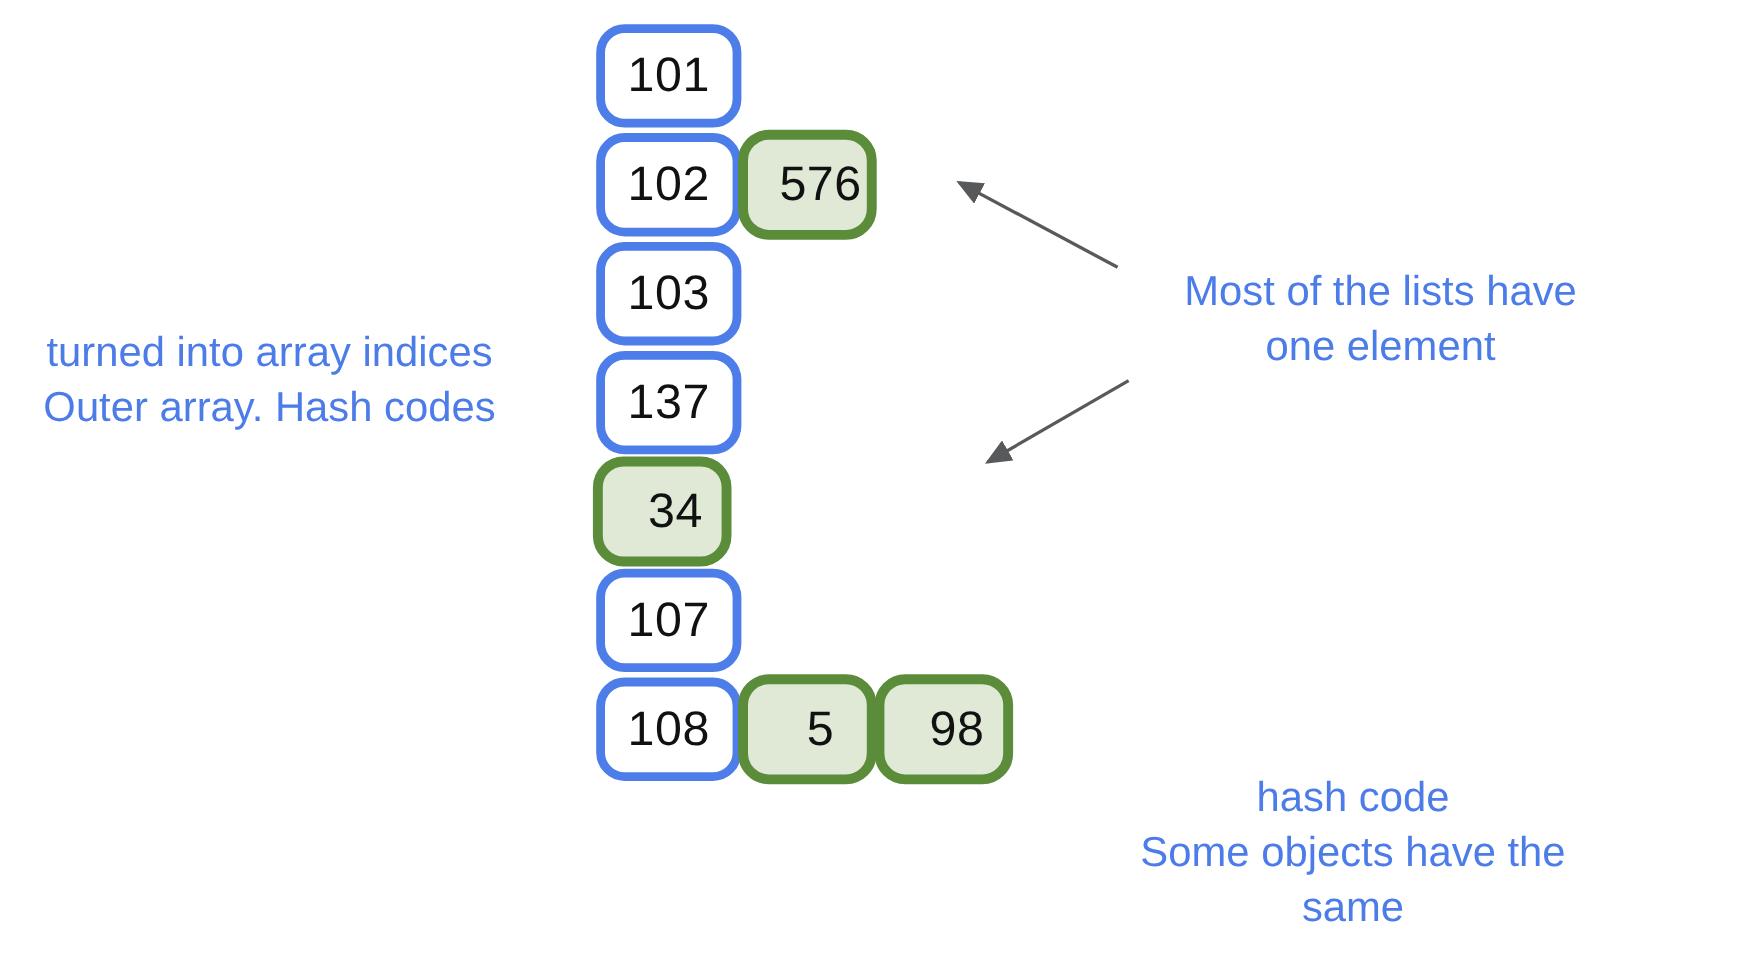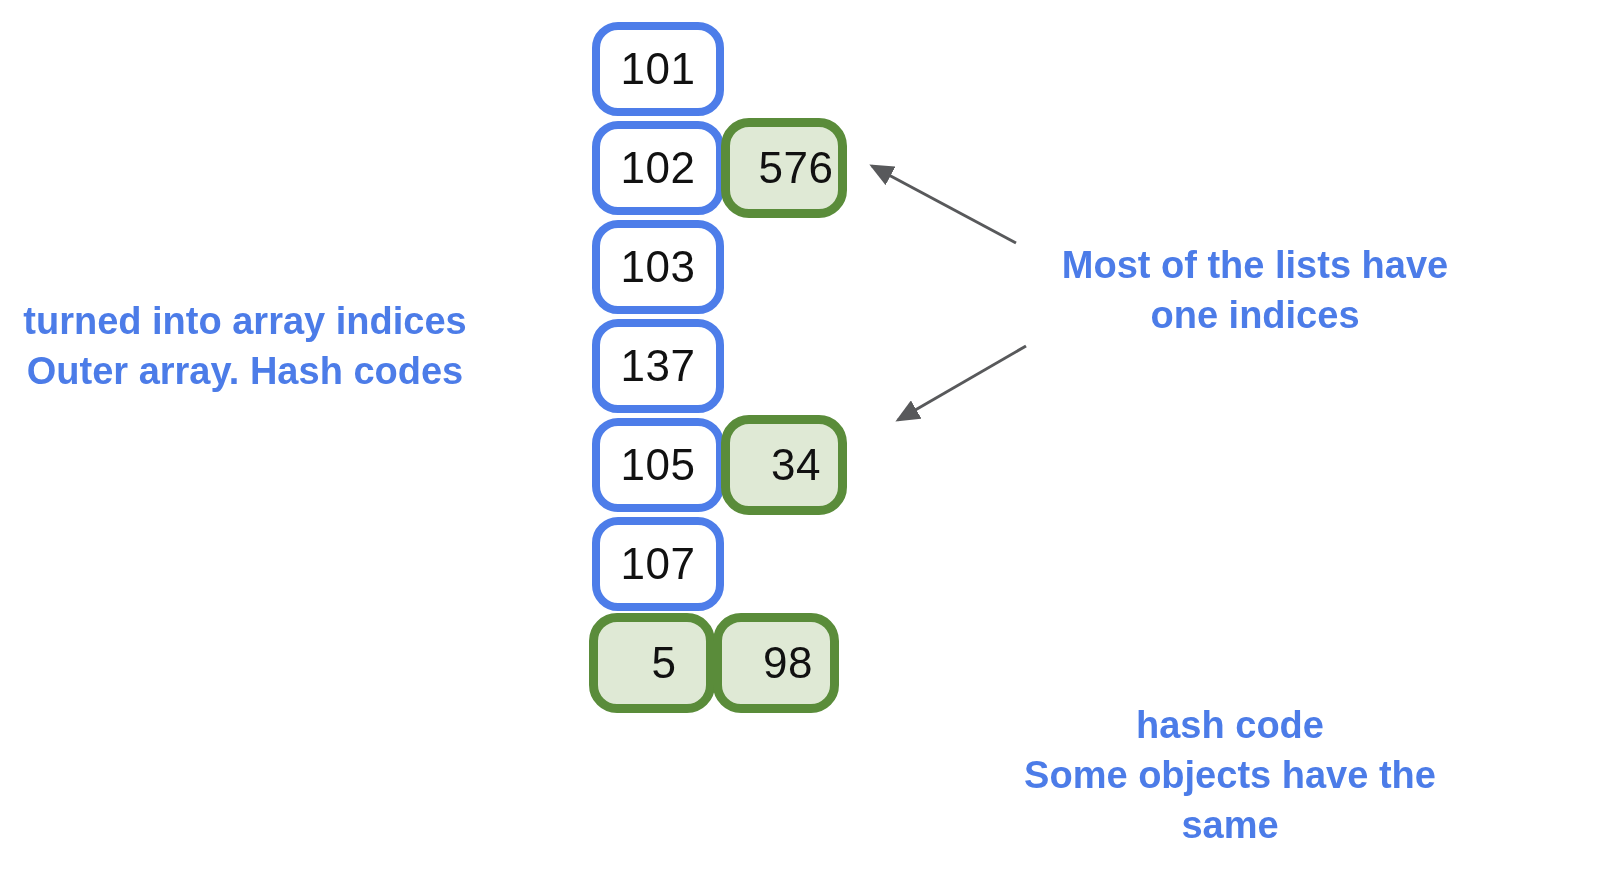--- a/index.html
+++ b/index.html
@@ -10,40 +10,40 @@
     --arrow:#58595B;
     --number:#111111;
     --background:#FFFFFF;
   }
   *{margin:0;padding:0;box-sizing:border-box;}
   html,body{width:1600px;height:890px;background:var(--background);overflow:hidden;}
   body{font-family:"Liberation Sans", sans-serif;}
   .canvas{position:relative;width:1600px;height:890px;background:var(--background);}
 
   
-  .array-column{position:absolute;left:592px;top:22px;}
+  .array-column{position:absolute;left:542px;top:22px;}
   .bucket-row{display:flex;align-items:center;height:94px;margin-bottom:5px;}
   .bucket{
     width:132px;height:94px;flex:0 0 132px;
     background:#ffffff;border:8px solid var(--blue-border);border-radius:26px;
     display:flex;align-items:center;justify-content:center;
     font-size:44px;font-weight:500;color:var(--number);letter-spacing:0.5px;
   }
   .chain-cell{
     width:126px;height:100px;flex:0 0 126px;margin-left:-3px;
     background:var(--green-fill);border:9px solid var(--green-border);border-radius:28px;
     display:flex;align-items:center;justify-content:center;
     font-size:44px;font-weight:500;color:var(--number);letter-spacing:0.5px;padding-left:24px;
   }
   .chain-cell + .chain-cell{margin-left:-2px;}
 
   
   .caption{
     position:absolute;color:var(--blue-text);
-    font-size:38px;line-height:50px;text-align:center;font-weight:700;
+    font-size:38px;line-height:50px;text-align:center;font-weight:400;
   }
   .caption-outer{left:20px;top:296px;width:450px;}
   .caption-single{left:1040px;top:240px;width:430px;}
   .caption-collision{left:1000px;top:700px;width:460px;}
 
   
   .arrows{position:absolute;left:0;top:0;width:1600px;height:890px;pointer-events:none;}
 </style>
 </head>
 <body>
@@ -68,49 +68,49 @@
 
     <div class="bucket-row">
       <div class="bucket">103</div>
     </div>
 
     <div class="bucket-row">
       <div class="bucket">137</div>
     </div>
 
     <div class="bucket-row">
-      <div class="bucket">105</div>
       <div class="chain-cell">34</div>
     </div>
 
 
     <div class="bucket-row">
       <div class="bucket">107</div>
     </div>
 
     <div class="bucket-row">
+      <div class="bucket">108</div>
       <div class="chain-cell">5</div>
       <div class="chain-cell">98</div>
     </div>
 
   </div>
 
   <svg class="arrows" viewBox="0 0 1600 890" xmlns="http://www.w3.org/2000/svg">
     <defs>
       <marker id="arrow-head" markerWidth="8" markerHeight="7" refX="7" refY="3.5" orient="auto" markerUnits="strokeWidth">
         <path d="M0,0 L8,3.5 L0,7 Z" fill="var(--arrow)"></path>
       </marker>
     </defs>
     <line x1="1016" y1="243" x2="872" y2="166" stroke="var(--arrow)" stroke-width="3" marker-end="url(#arrow-head)"></line>
     <line x1="1026" y1="346" x2="898" y2="420" stroke="var(--arrow)" stroke-width="3" marker-end="url(#arrow-head)"></line>
   </svg>
 
   <div class="caption caption-single">
     <div>Most of the lists have</div>
-    <div>one indices</div>
+    <div>one element</div>
   </div>
 
   <div class="caption caption-collision">
     <div>hash code</div>
     <div>Some objects have the same</div>
   </div>
 
 </div>
 
 </body></html>

